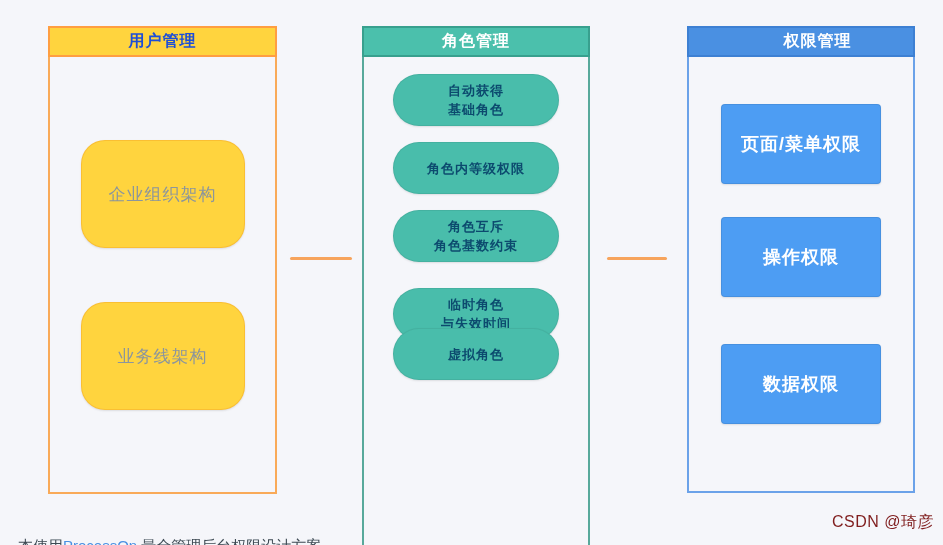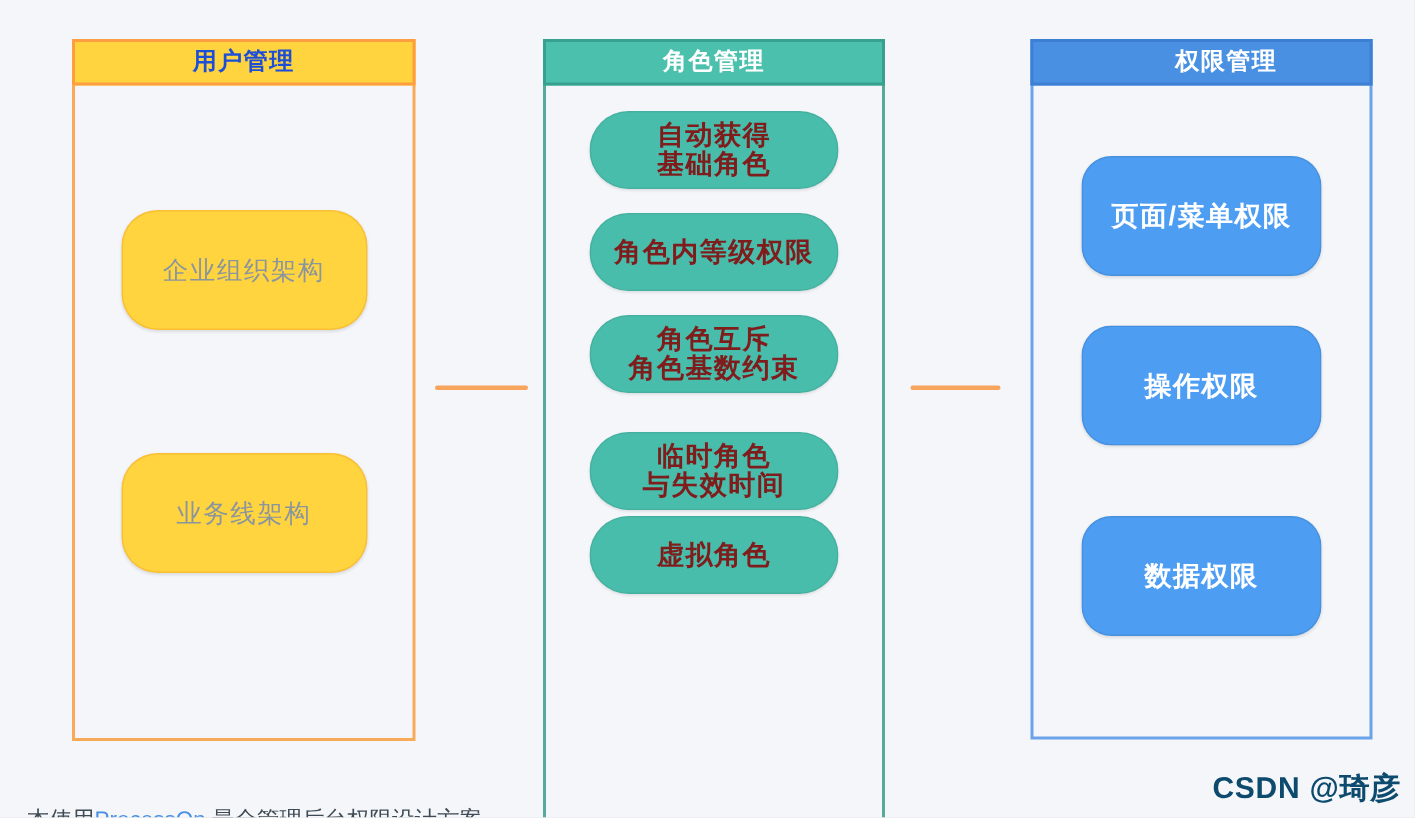--- a/index.html
+++ b/index.html
@@ -32,43 +32,43 @@
   .panel-perm .panel-header { background: #4a90e2; border: 2px solid #3d80d3; color: #ffffff; padding-left: 33px; }
 
   
   .node {
     position: absolute; left: 50%; transform: translateX(-50%);
     display: flex; align-items: center; justify-content: center;
     text-align: center; white-space: pre-line;
     box-shadow: 0 1px 2px rgba(0,0,0,0.10);
   }
   .node-yellow {
-    width: 164px; height: 80px; border-radius: 24px;
+    width: 164px; height: 108px; border-radius: 24px;
     background: #ffd43e; border: 1px solid rgba(245,166,35,0.45);
     color: #8b959d; font-size: 17px; font-weight: 500; letter-spacing: 1px; text-align: center;
   }
   .node-teal {
     width: 166px; height: 52px; border-radius: 26px;
     background: #49bdab; border: 1px solid rgba(0,0,0,0.06);
-    color: #7f1d1d; font-size: 18px; font-weight: bold; line-height: 19px; letter-spacing: 1px;
+    color: #0c4a6e; font-size: 13px; font-weight: bold; line-height: 19px; letter-spacing: 1px;
   }
   .node-blue {
-    width: 160px; height: 80px; border-radius: 20px;
+    width: 160px; height: 80px; border-radius: 4px;
     background: #4d9df3; border: 1px solid rgba(0,0,0,0.08);
     color: #ffffff; font-size: 18px; font-weight: bold; letter-spacing: 1px;
   }
 
   .u1 { top: 112px; }
   .u2 { top: 274px; }
 
   .m1 { top: 46px; }
   .m2 { top: 114px; }
   .m3 { top: 182px; }
   .m4 { top: 260px; }
-  .m5 { top: 316px; }
+  .m5 { top: 300px; }
   .m6 { top: 384px; }
 
   .r1 { top: 76px; }
   .r2 { top: 189px; }
   .r3 { top: 316px; }
 
   
   .connector {
     position: absolute; top: 257px; height: 3px;
     background: #f7a45c; border-radius: 2px;
@@ -79,21 +79,21 @@
   
   .caption {
     position: absolute; left: 18px; top: 537px;
     font-size: 15px; color: #3e4a54; white-space: nowrap;
   }
   .caption .link { color: #4a90e2; }
 
   
   .watermark {
     position: absolute; right: 9px; top: 512px;
-    font-size: 20px; color: #0c4a6e; letter-spacing: 0.5px; font-weight: bold;
+    font-size: 16px; color: #7f1d1d; letter-spacing: 0.5px;
   }
 </style>
 </head>
 <body>
 
 <div class="canvas">
 
   <div class="panel panel-user">
     <div class="panel-header">用户管理</div>
     <div class="node node-yellow u1">企业组织架构</div>

